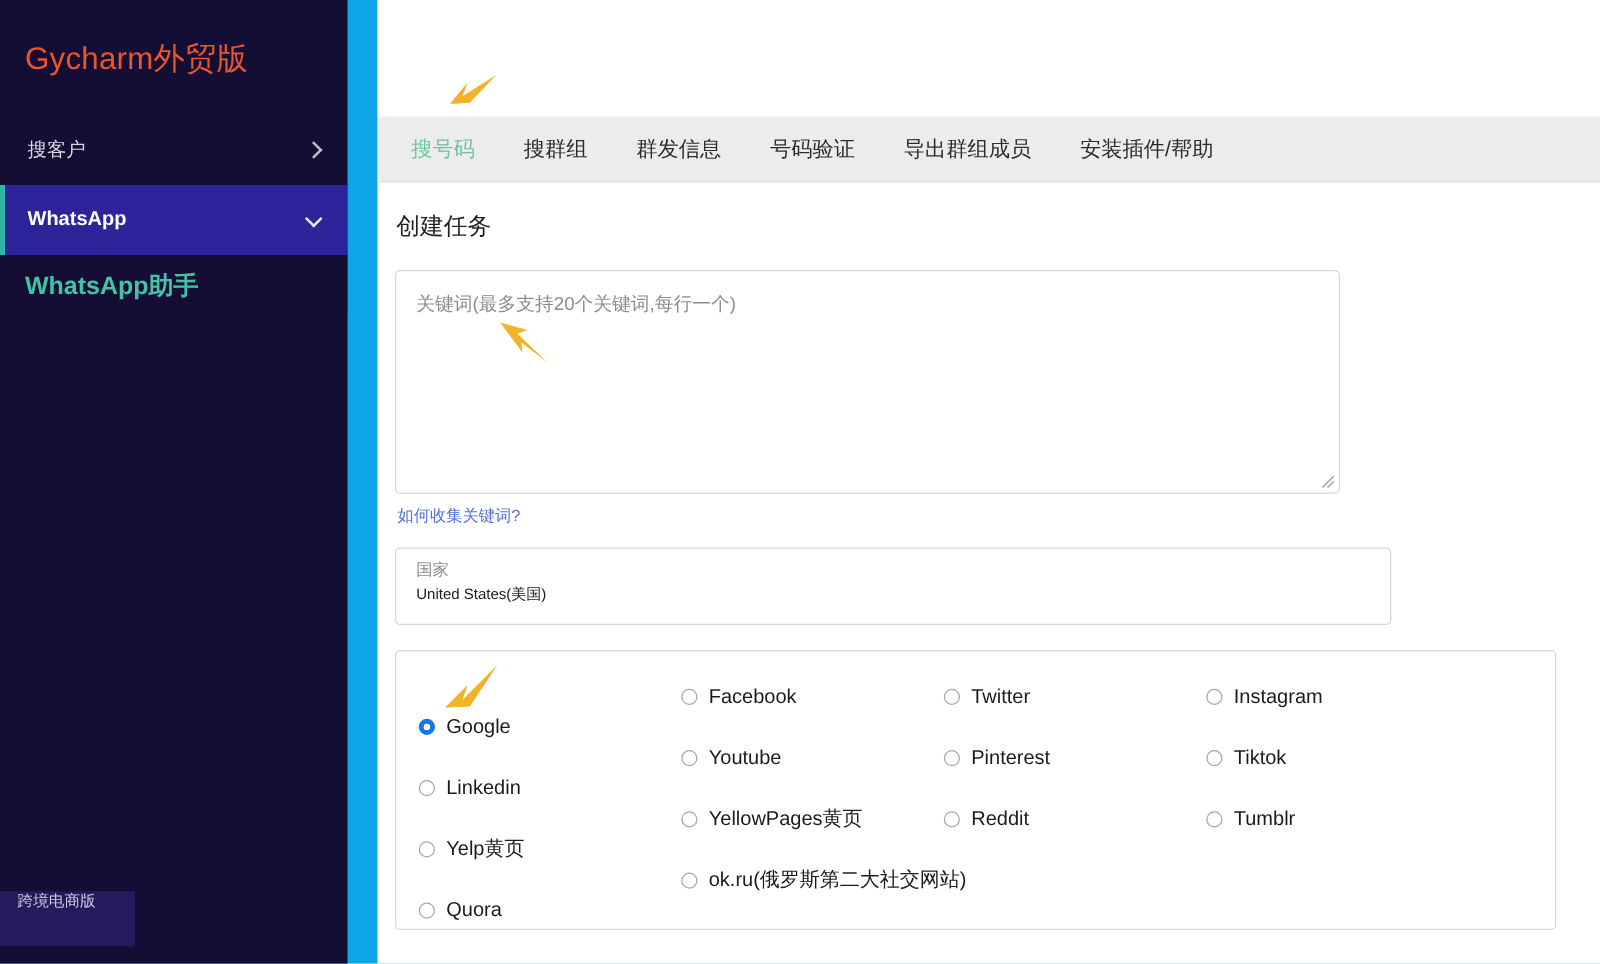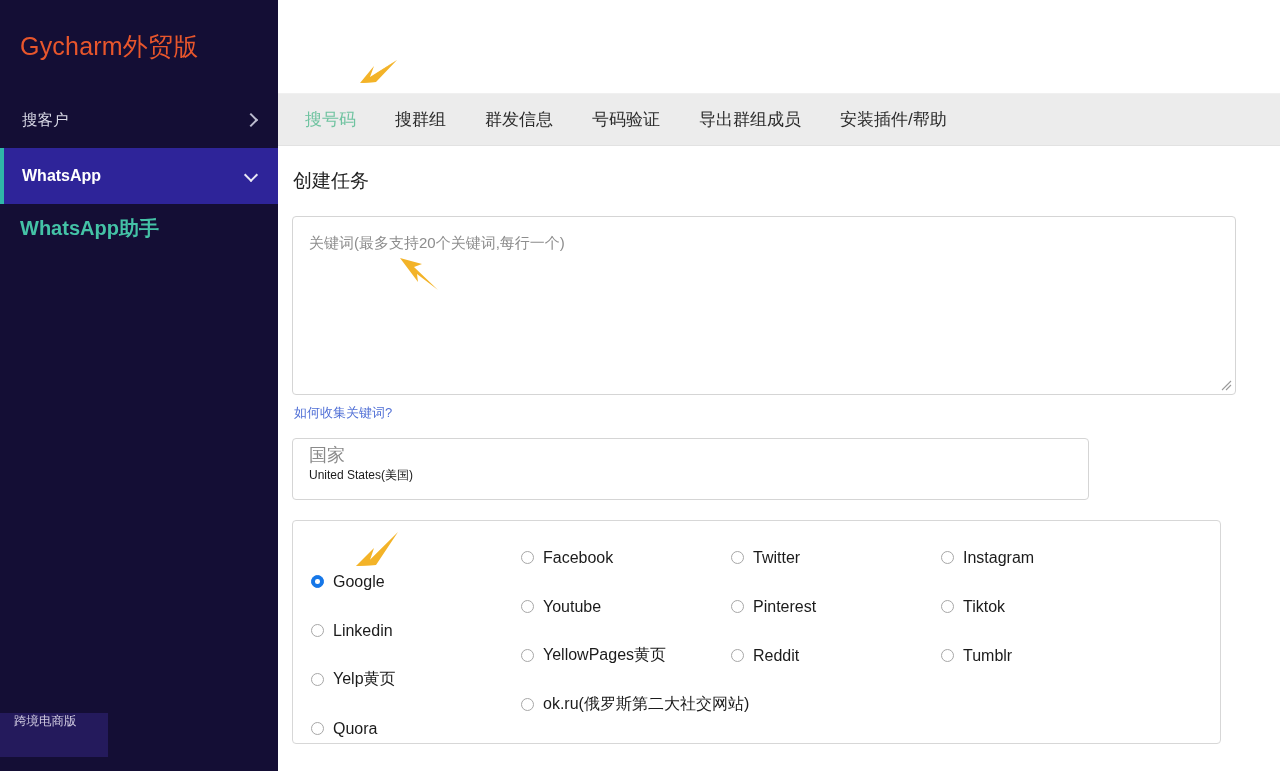--- a/index.html
+++ b/index.html
@@ -9,20 +9,21 @@
     overflow: hidden;
     background: #ffffff;
     font-family: "Liberation Sans", "DejaVu Sans", sans-serif;
   }
   #app {
     position: relative;
     width: 1280px;
     height: 771px;
     display: flex;
     background: #0ea5e9;
+    gap: 24px;
   }
 
   
   #sidebar {
     position: relative;
     width: 278px;
     height: 771px;
     background: #140e35;
     flex: 0 0 278px;
     overflow: hidden;
@@ -149,21 +150,21 @@
     padding: 22px 0 0 14px;
   }
   #page-title {
     font-size: 19px;
     color: #1f1f1f;
     margin: 0 0 22px 1px;
     font-weight: normal;
   }
 
   #keyword-box {
-    width: 944px;
+    width: 756px;
     height: 179px;
     border: 1px solid #d5d5d5;
     border-radius: 4px;
     background: #fff;
     position: relative;
     padding: 17px 16px;
     font-size: 15px;
     color: #8d8d8d;
     cursor: text;
   }
@@ -184,21 +185,21 @@
     margin-top: 16px;
     width: 797px;
     height: 62px;
     border: 1px solid #d5d5d5;
     border-radius: 4px;
     background: #fff;
     padding: 9px 16px 0 16px;
     cursor: pointer;
   }
   .field-label {
-    font-size: 18px;
+    font-size: 13px;
     color: #8a8a8a;
     line-height: 15px;
   }
   #country-value {
     font-size: 12px;
     color: #1b1b1b;
     line-height: 24px;
     white-space: nowrap;
   }
 

